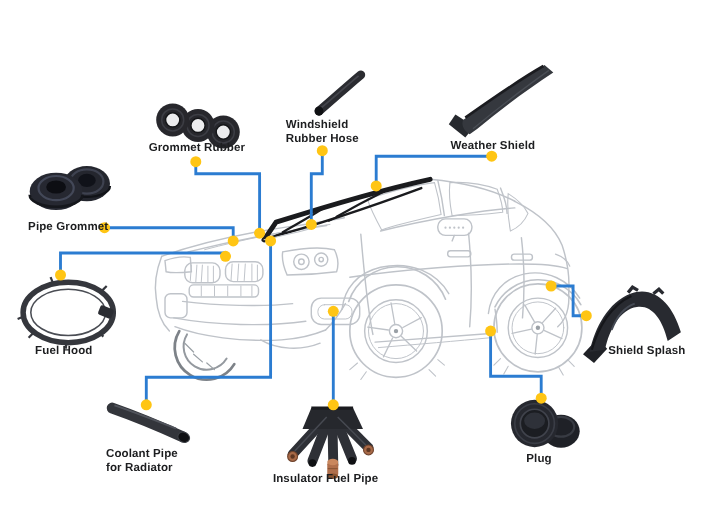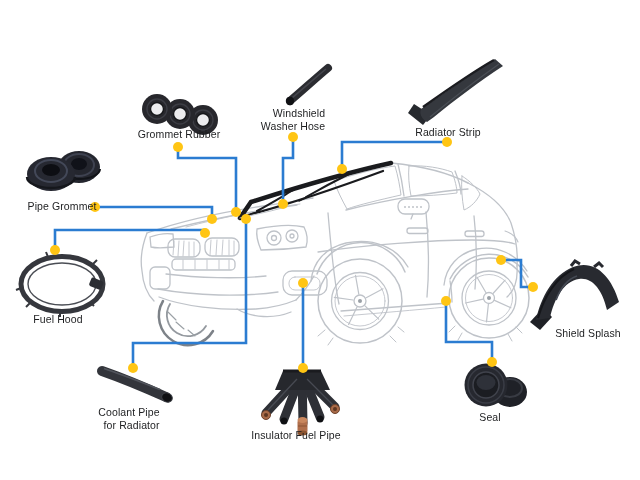--- a/index.html
+++ b/index.html
@@ -1,20 +1,20 @@
 <!DOCTYPE html>
 <html><head>
 <meta charset="utf-8">
 <style>
   html,body{margin:0;padding:0;background:#ffffff;}
   .stage{position:relative;width:640px;height:480px;background:#ffffff;overflow:hidden;
          font-family:"Liberation Sans",sans-serif;}
   svg.layer{position:absolute;left:0;top:0;}
-  .label{position:absolute;transform:translateX(-50%);text-align:right;
-         font-weight:normal;font-size:10.5px;line-height:13px;color:#1d1e20;
+  .label{position:absolute;transform:translateX(-50%);text-align:left;
+         font-weight:bold;font-size:10.5px;line-height:13px;color:#1d1e20;
          letter-spacing:.1px;white-space:nowrap;}
 </style>
 </head>
 <body>
 
 <div class="stage">
 
 <svg class="layer" width="640" height="480" viewBox="0 0 640 480">
 
   <g stroke="#bfc3c9" fill="none" stroke-width="1.3" stroke-linecap="round">
@@ -296,45 +296,45 @@
     <circle cx="501" cy="260" r="5"></circle>
   </g>
 </svg>
 
   <div class="label" style="left:179px;top:128px">
     <span>Grommet Rubber</span>
   </div>
 
   <div class="label" style="left:293px;top:107px">
     <span>Windshield</span><br>
-    <span>Washer Hose</span>
+    <span>Rubber Hose</span>
   </div>
 
   <div class="label" style="left:448px;top:126px">
-    <span>Radiator Strip</span>
+    <span>Weather Shield</span>
   </div>
 
   <div class="label" style="left:62px;top:200px">
     <span>Pipe Grommet</span>
   </div>
 
   <div class="label" style="left:58px;top:313px">
     <span>Fuel Hood</span>
   </div>
 
   <div class="label" style="left:296px;top:429px">
     <span>Insulator Fuel Pipe</span>
   </div>
 
   <div class="label" style="left:129px;top:406px">
     <span>Coolant Pipe</span><br>
     <span>for Radiator</span>
   </div>
 
   <div class="label" style="left:490px;top:411px">
-    <span>Seal</span>
-  </div>
-
-  <div class="label" style="left:588px;top:327px">
+    <span>Plug</span>
+  </div>
+
+  <div class="label" style="left:588px;top:313px">
     <span>Shield Splash</span>
   </div>
 
 </div>
 
 </body></html>

